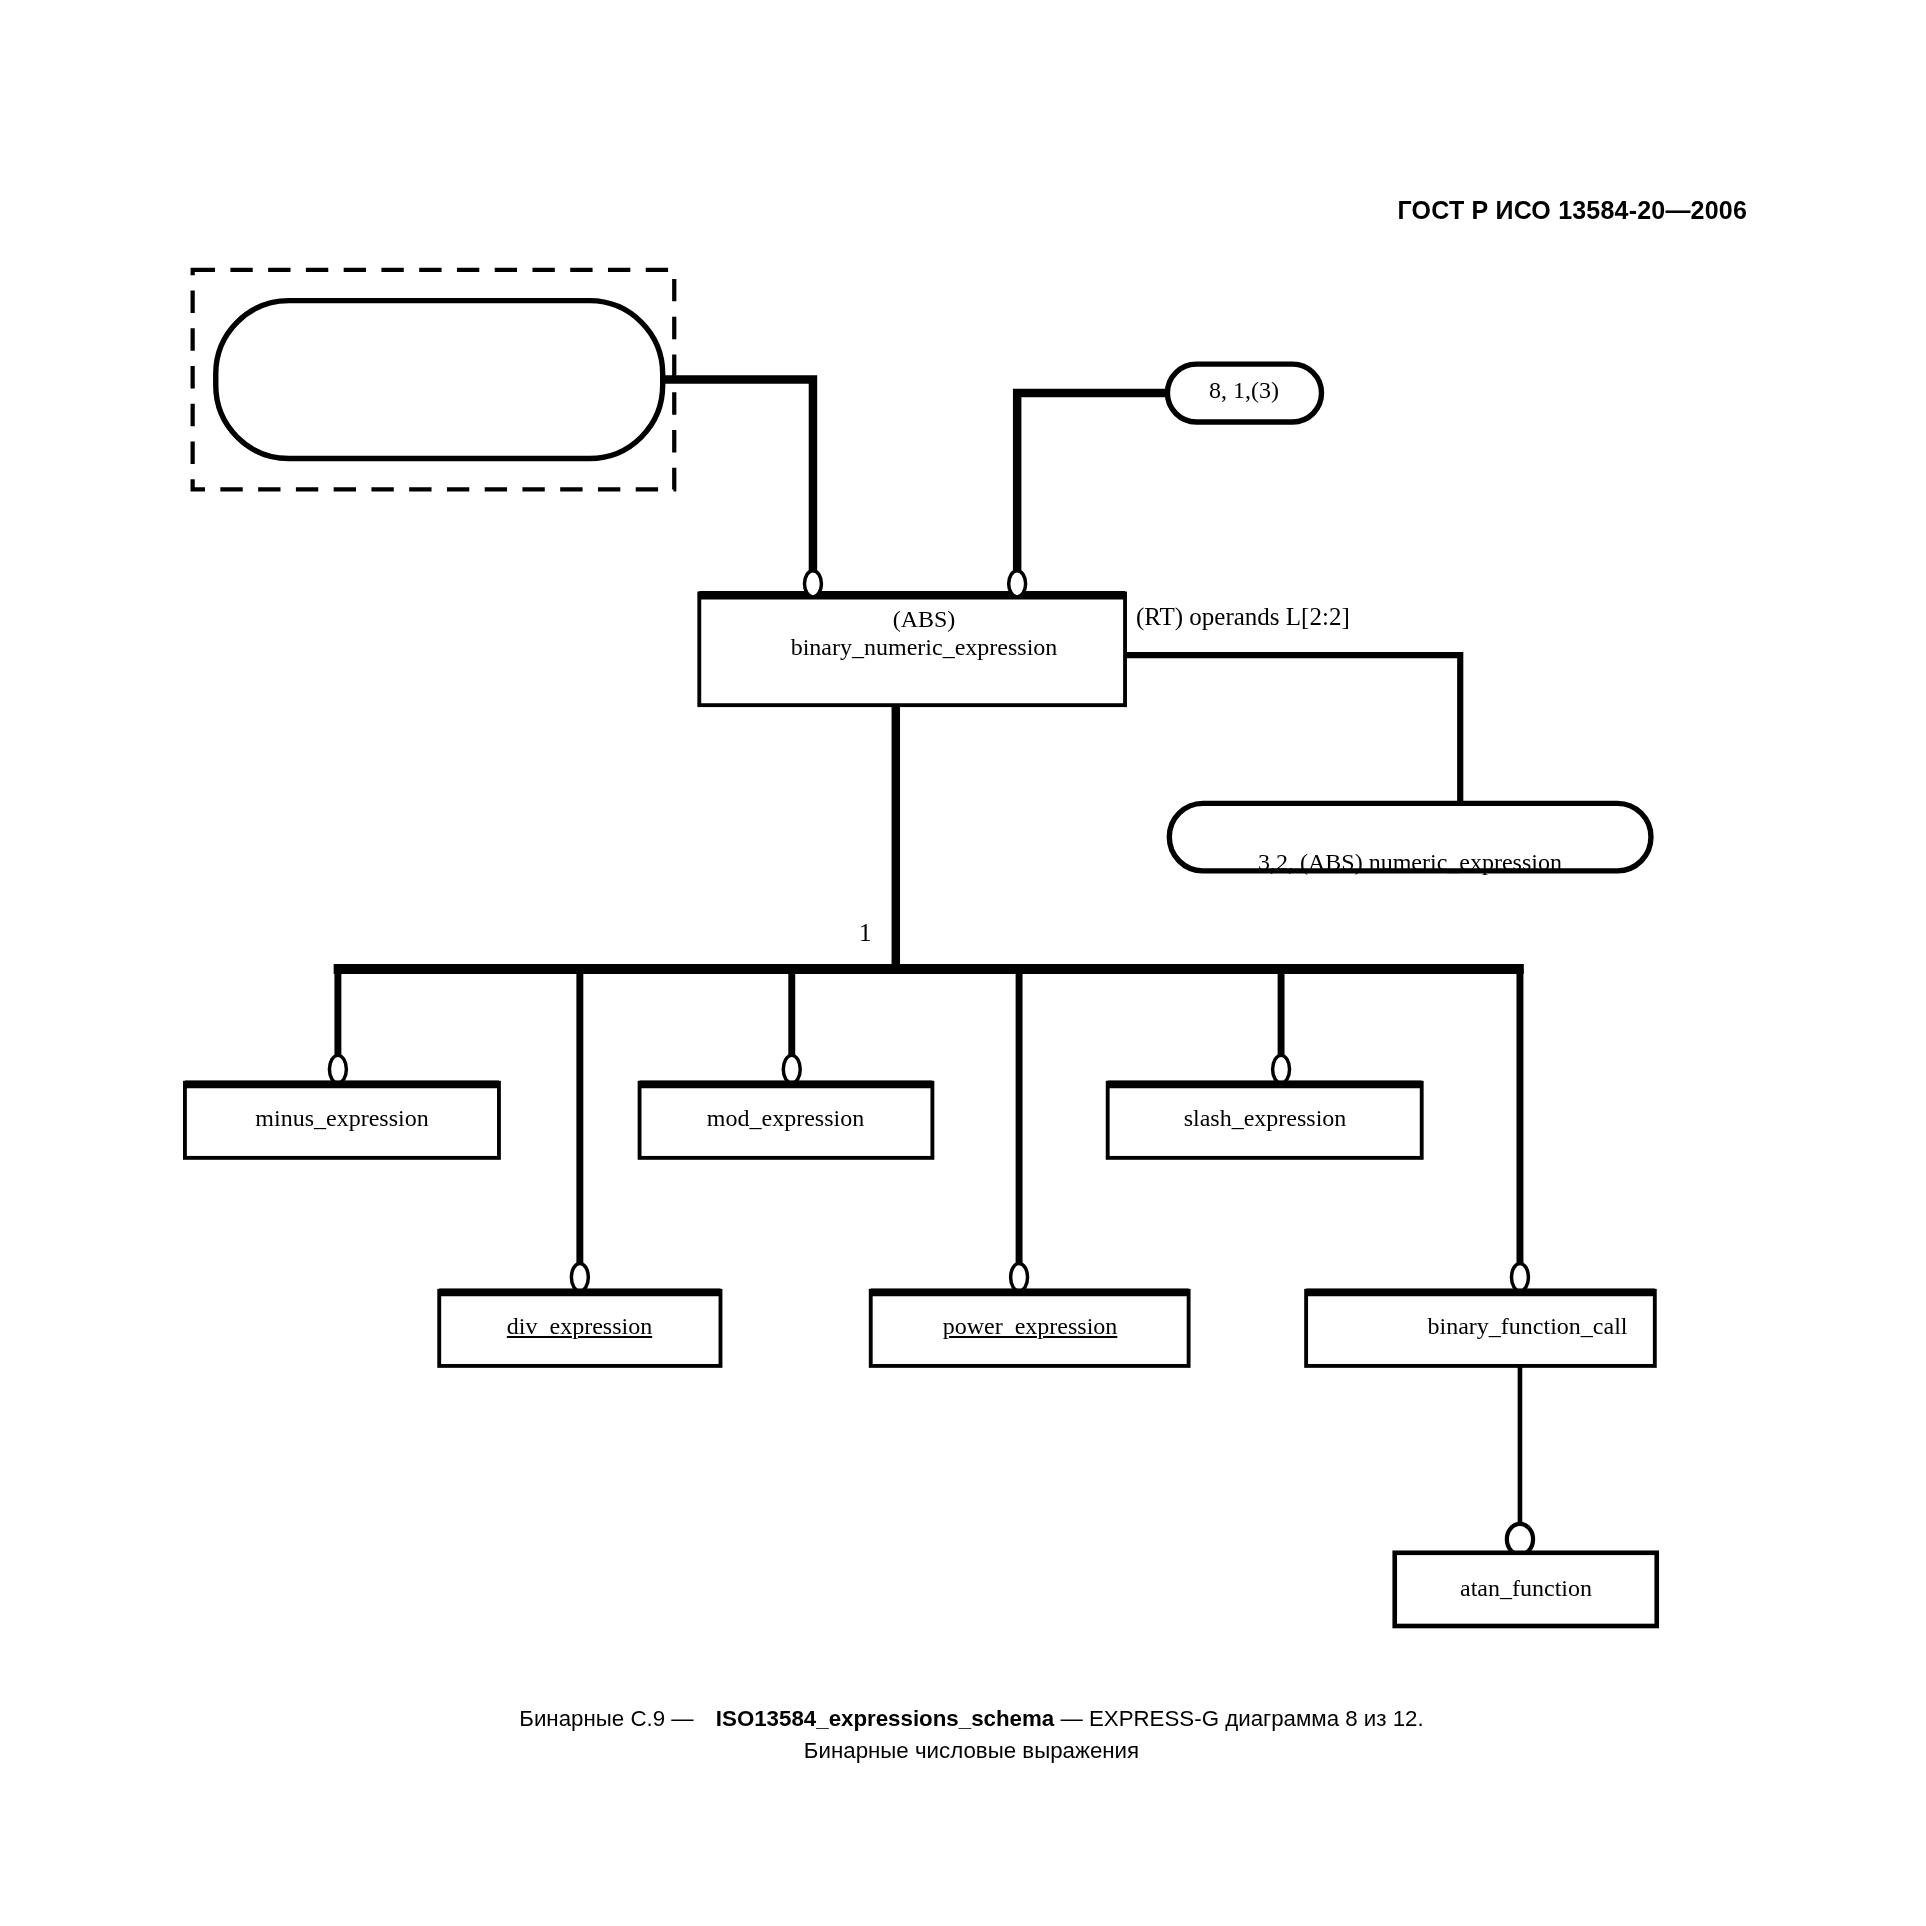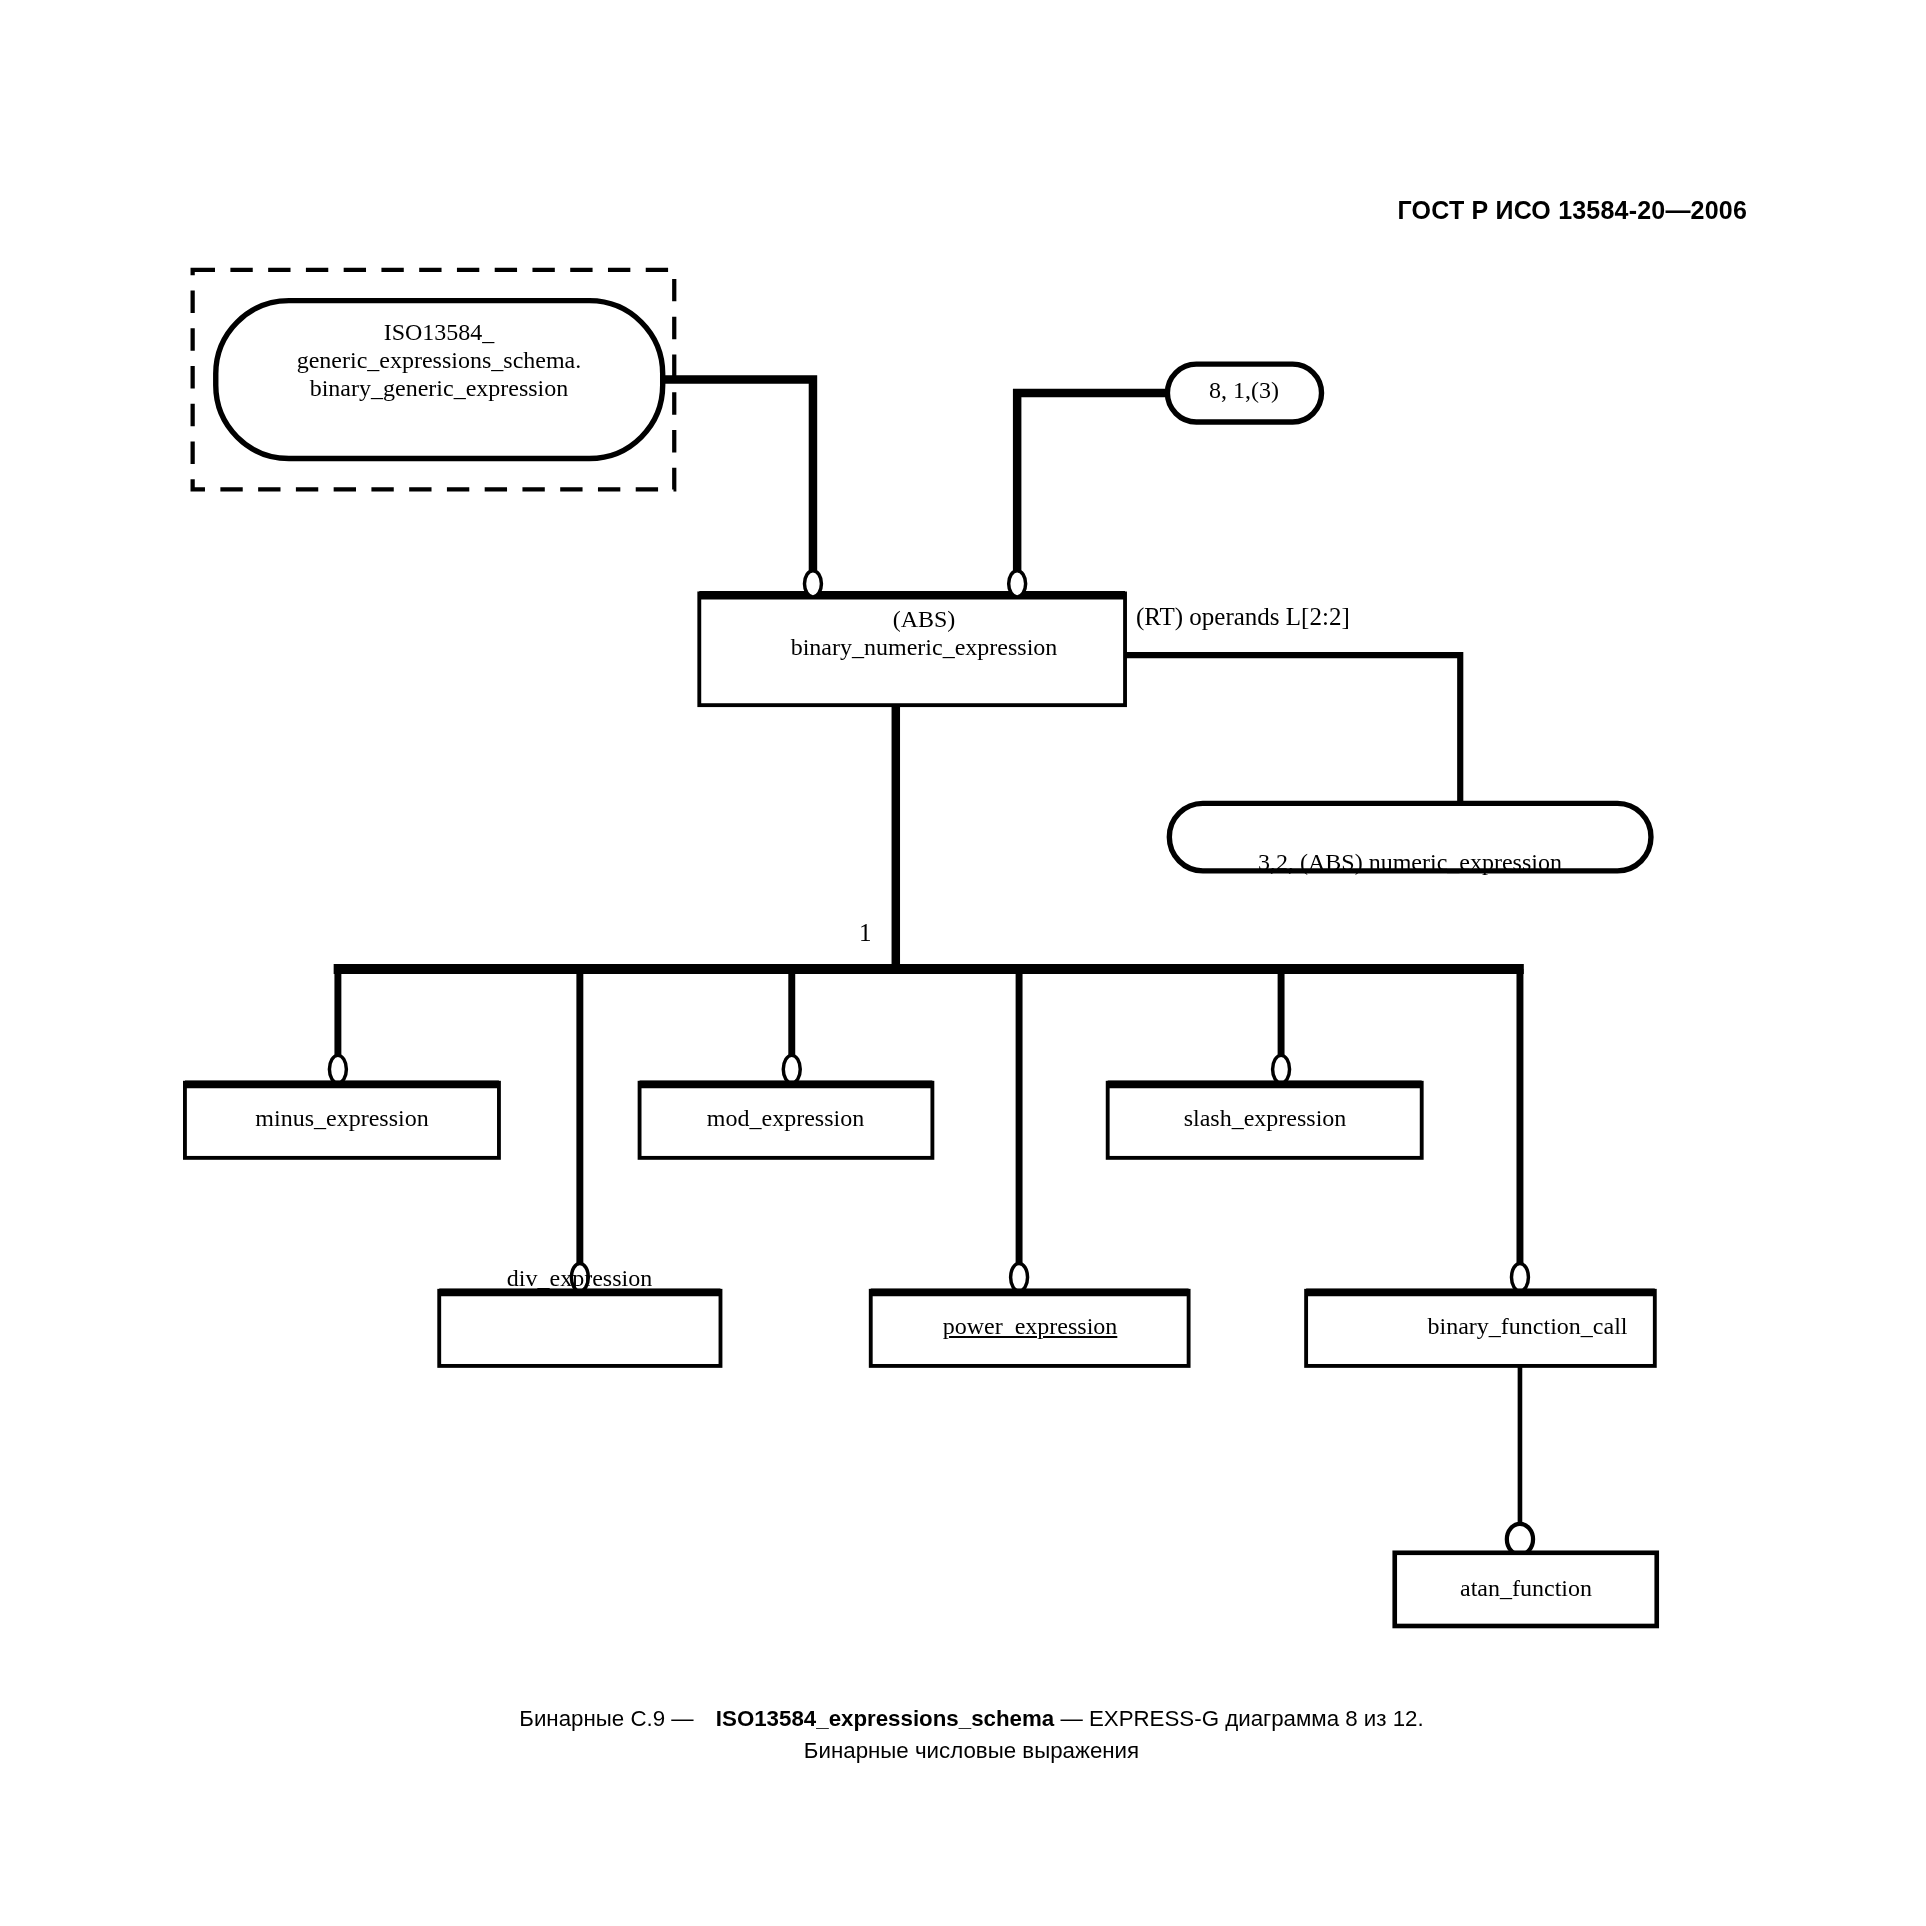--- a/index.html
+++ b/index.html
@@ -153,46 +153,41 @@
         <line x1="3390" y1="3354" x2="4295" y2="3354" stroke="#000000" stroke-width="20"></line>
 
         <line x1="3945" y1="3545" x2="3945" y2="3955" stroke="#000000" stroke-width="12"></line>
         <ellipse cx="3945" cy="3995" rx="34" ry="40" fill="#ffffff" stroke="#000000" stroke-width="11"></ellipse>
 
         <rect x="3620" y="4030" width="680" height="190" fill="#ffffff" stroke="#000000" stroke-width="12"></rect>
 
       </g>
     </svg>
 
-    <div class="node-label multiline" style="left:208px; top:318px; width:462px;">
-      <span>ISO13584_</span><br>
-      <span>generic_expressions_schema.</span><br>
-      <span>binary_generic_expression</span>
-    </div>
 
     <div class="node-label" style="left:1167px; top:376px; width:154px;">8, 1,(3)</div>
 
     <div class="node-label multiline" style="left:699px; top:605px; width:426px;padding-left:12px;">
       <span>(ABS)</span><br>
       <span>binary_numeric_expression</span>
     </div>
 
     <div class="edge-label" style="left:1136px; top:603px;">(RT) operands L[2:2]</div>
 
     <div class="node-label" style="left:1169px; top:812px; width:482px;margin-top:36px;">3,2, (ABS) numeric_expression</div>
 
     <div class="edge-label" style="left:859px; top:919px;">1</div>
 
     <div class="node-label" style="left:185px; top:1104px; width:314px;text-align:center;">minus_expression</div>
 
     <div class="node-label" style="left:639px; top:1104px; width:293px;">mod_expression</div>
 
     <div class="node-label" style="left:1108px; top:1104px; width:314px;">slash_expression</div>
 
-    <div class="node-label" style="left:439px; top:1264px; width:281px;">div_expression</div>
+    <div class="node-label" style="left:439px; top:1312px; width:281px;text-decoration:underline;">div_expression</div>
 
     <div class="node-label" style="left:871px; top:1312px; width:318px;text-decoration:underline;">power_expression</div>
 
     <div class="node-label" style="left:1306px; top:1312px; width:349px;padding-left:47px;">binary_function_call</div>
 
     <div class="node-label" style="left:1395px; top:1574px; width:262px;">atan_function</div>
 
   </div>
 
   <div class="figure-caption">

